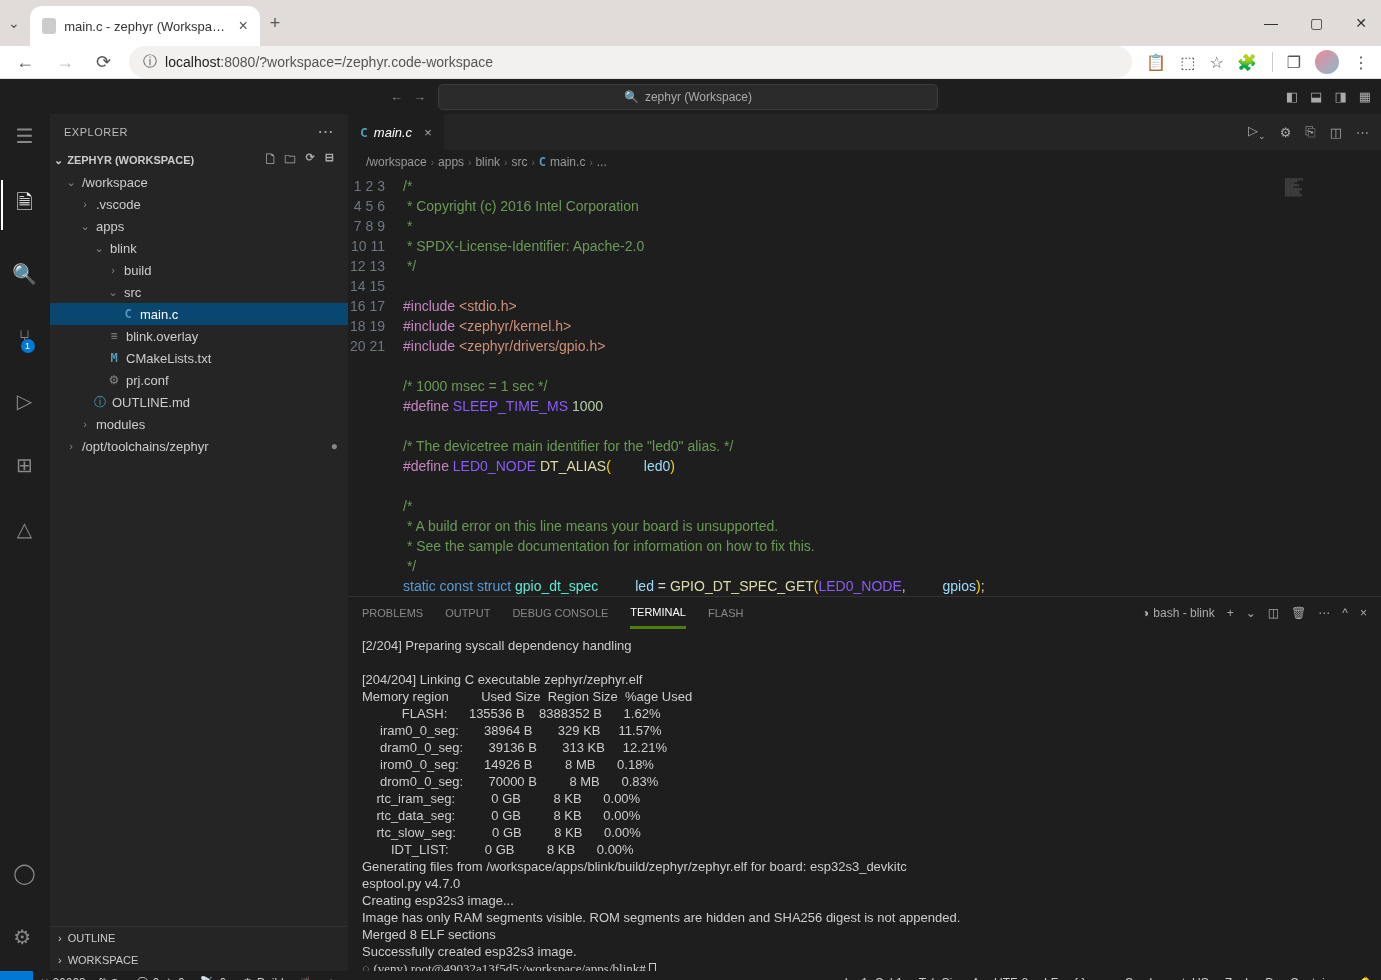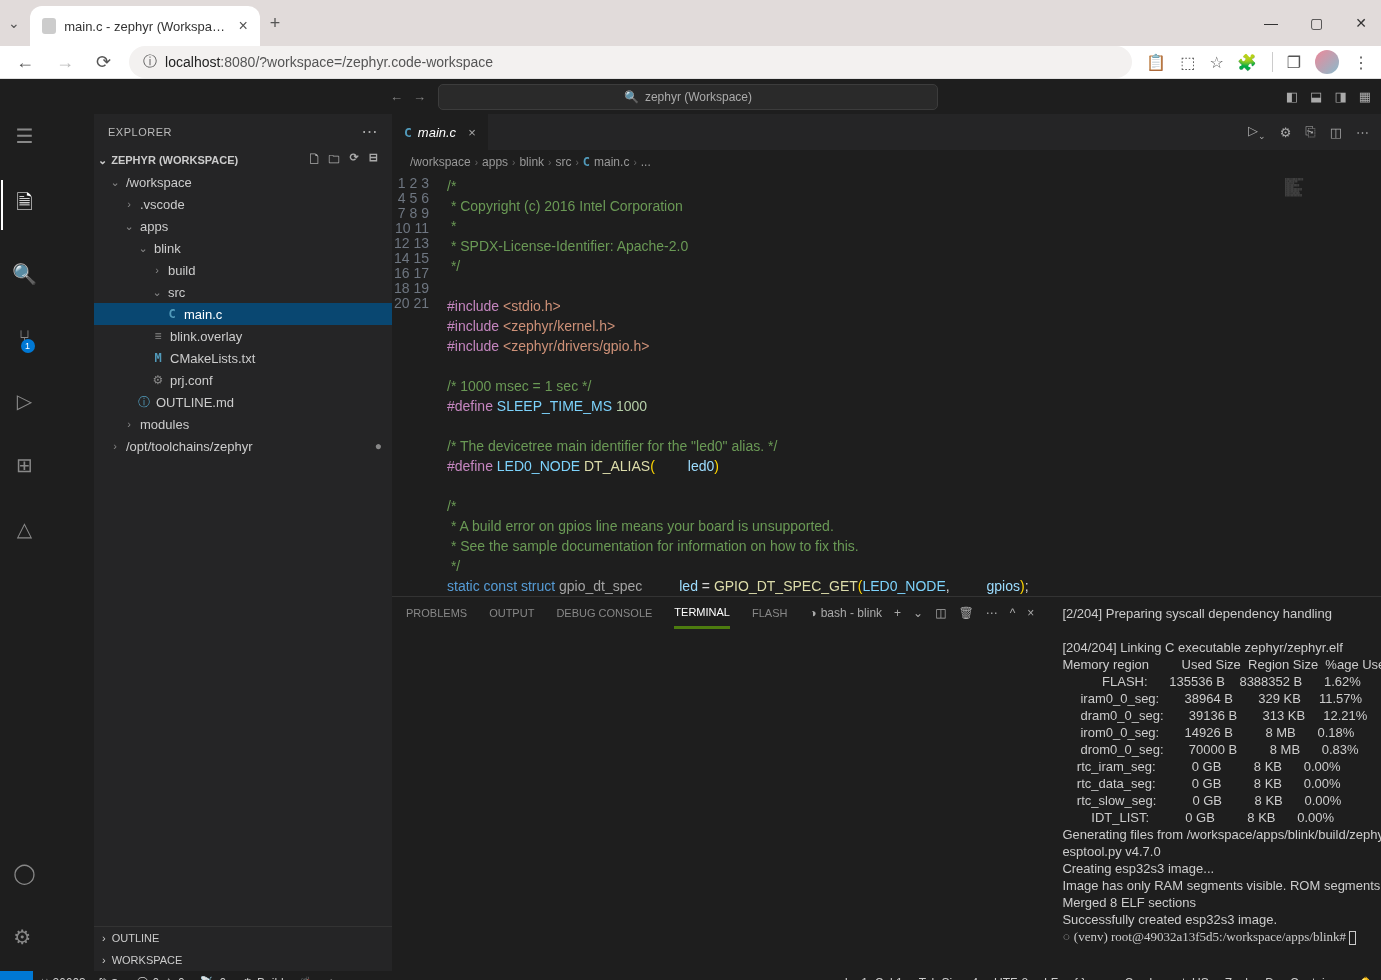--- a/index.html
+++ b/index.html
@@ -29,21 +29,21 @@
 .vs-top-right span { cursor:pointer; }
 
 .vs-body { flex:1; display:flex; overflow:hidden; }
 .activity-bar { width:50px; background:#1e1e1e; border-right:1px solid #1e1e1e; display:flex; flex-direction:column; align-items:center; padding-top:2px; gap:24px; }
 .activity-bar .ab-icon { color:#888; font-size:20px; cursor:pointer; position:relative; padding:8px 0; }
 .activity-bar .ab-icon.active { color:#fff; }
 .activity-bar .ab-icon.active::before { content:''; position:absolute; left:-15px; top:0; bottom:0; width:2px; background:#fff; }
 .badge { position:absolute; background:#0078d4; color:#fff; border-radius:50%; width:14px; height:14px; font-size:9px; display:flex; align-items:center; justify-content:center; right:-4px; bottom:4px; }
 .ab-bottom { margin-top:auto; display:flex; flex-direction:column; gap:24px; padding-bottom:14px; }
 
-.sidebar { width:298px; background:#252526; display:flex; flex-direction:column;margin-left:44px; }
+.sidebar { width:298px; background:#252526; display:flex; flex-direction:column; }
 .sb-header { height:35px; display:flex; align-items:center; padding:0 14px; color:#bbb; font-size:11px; letter-spacing:0.5px; }
 .sb-header .more { margin-left:auto; cursor:pointer; color:#aaa; font-size:16px; }
 .sb-section-head { height:22px; display:flex; align-items:center; padding:0 4px; color:#ccc; font-size:11px; font-weight:bold; gap:4px; }
 .sb-section-head .actions { margin-left:auto; display:flex; gap:10px; color:#aaa; padding-right:10px; }
 .tree { flex:1; overflow:auto; font-size:13px; }
 .tree-item { height:22px; display:flex; align-items:center; color:#ccc; cursor:pointer; gap:4px; }
 .tree-item.selected { background:#094771; color:#fff; }
 .tree-item .chev { width:14px; text-align:center; color:#888; font-size:11px; }
 .tree-item .ficon { width:16px; text-align:center; font-size:12px; }
 .ficon.c { color:#519aba; font-weight:bold; font-family:monospace; }
@@ -59,35 +59,35 @@
 .ed-tab { background:#1e1e1e; display:flex; align-items:center; padding:0 12px; gap:6px; font-size:13px; color:#fff; border-right:1px solid #252526; cursor:pointer; font-style:italic; }
 .ed-tab .c-icon { color:#519aba; font-weight:bold; font-family:monospace; font-style:normal; }
 .ed-tab .close { margin-left:6px; color:#aaa; font-style:normal; }
 .ed-tab-actions { margin-left:auto; display:flex; gap:14px; align-items:center; color:#aaa; padding-right:12px; }
 .ed-tab-actions span { cursor:pointer; }
 .breadcrumb { height:24px; display:flex; align-items:center; padding-left:18px; font-size:12px; color:#999; gap:4px; }
 .breadcrumb .sep { color:#666; font-size:10px; }
 .breadcrumb .c-icon { color:#519aba; font-weight:bold; font-family:monospace; }
 
 .code-area { flex:1; display:flex; overflow:hidden; position:relative; font-family:Consolas,'Courier New',monospace; font-size:14px; }
-.gutter { width:55px; text-align:right; color:#6e7681; padding-right:18px; user-select:none; line-height:15px; padding-top:2px; }
+.gutter { width:55px; text-align:right; color:#6e7681; padding-right:18px; user-select:none; line-height:20px; padding-top:2px; }
 .code { flex:1; white-space:pre; color:#d4d4d4; line-height:20px; padding-top:2px; }
 .minimap { width:100px; background:#1e1e1e; opacity:0.6; font-size:2px; line-height:2px; color:#555; padding:4px; white-space:pre; overflow:hidden; }
 .c-comment { color:#6a9955; }
 .c-keyword { color:#c586c0; }
 .c-inc { color:#ce9178; }
 .c-blue { color:#569cd6; }
-.c-macro { color:#7dd3fc; }
+.c-macro { color:#8b5cf6; }
 .c-num { color:#b5cea8; }
 .c-func { color:#dcdcaa; }
-.c-type { color:#a3a3a3; }
+.c-type { color:#5eead4; }
 .c-paren { color:#ffd700; }
 .c-var { color:#9cdcfe;padding-left:33px; }
 
-.panel { height:375px; background:#1e1e1e; border-top:1px solid #333; display:flex; flex-direction:row; }
+.panel { height:375px; background:#1e1e1e; border-top:1px solid #333; display:flex; flex-direction:column; }
 .panel-tabs { height:32px; display:flex; align-items:center; padding:0 14px; gap:22px; font-size:11px; color:#888; }
 .panel-tab { cursor:pointer; padding:8px 0; }
 .panel-tab.active { color:#fff; border-bottom:3px solid #4d7c0f; }
 .panel-tabs .right { margin-left:auto; display:flex; align-items:center; gap:12px; color:#aaa; font-size:12px; }
 .shell-kind { display:flex; align-items:center; gap:4px; }
 .term-content { flex:1; overflow:auto; padding:8px 14px; font-family:Consolas,monospace; font-size:13px; color:#ccc; white-space:pre; line-height:17px; }
 .term-prompt { color:#ccc;font-family:Liberation Serif, serif; }
 .cursor { display:inline-block; width:7px; height:14px; border:1px solid #ccc; vertical-align:middle; }
 
 .status-bar { height:24px; background:#1e1e1e; display:flex; align-items:center; font-size:12px; color:#ccc; }
@@ -311,21 +311,21 @@
 <span class="c-keyword">#include</span> <span class="c-inc">&lt;zephyr/kernel.h&gt;</span>
 <span class="c-keyword">#include</span> <span class="c-inc">&lt;zephyr/drivers/gpio.h&gt;</span>
 
 <span class="c-comment">/* 1000 msec = 1 sec */</span>
 <span class="c-keyword">#define</span> <span class="c-macro">SLEEP_TIME_MS</span> <span class="c-num">1000</span>
 
 <span class="c-comment">/* The devicetree main identifier for the "led0" alias. */</span>
 <span class="c-keyword">#define</span> <span class="c-macro">LED0_NODE</span> <span class="c-func">DT_ALIAS</span><span class="c-paren">(</span><span class="c-var">led0</span><span class="c-paren">)</span>
 
 <span class="c-comment">/*</span>
-<span class="c-comment"> * A build error on gpios line means your board is unsupported.</span>
+<span class="c-comment"> * A build error on this line means your board is unsupported.</span>
 <span class="c-comment"> * See the sample documentation for information on how to fix this.</span>
 <span class="c-comment"> */</span>
 <span class="c-blue">static const struct</span> <span class="c-type">gpio_dt_spec</span> <span class="c-var">led</span> = <span class="c-func">GPIO_DT_SPEC_GET</span><span class="c-paren">(</span><span class="c-macro">LED0_NODE</span>, <span class="c-var">gpios</span><span class="c-paren">)</span>;
 </div>
         <div class="minimap">████ ████ ████
 ██ ████ ██
 ████ ██
 ██████████
 ██████
 ████████████

